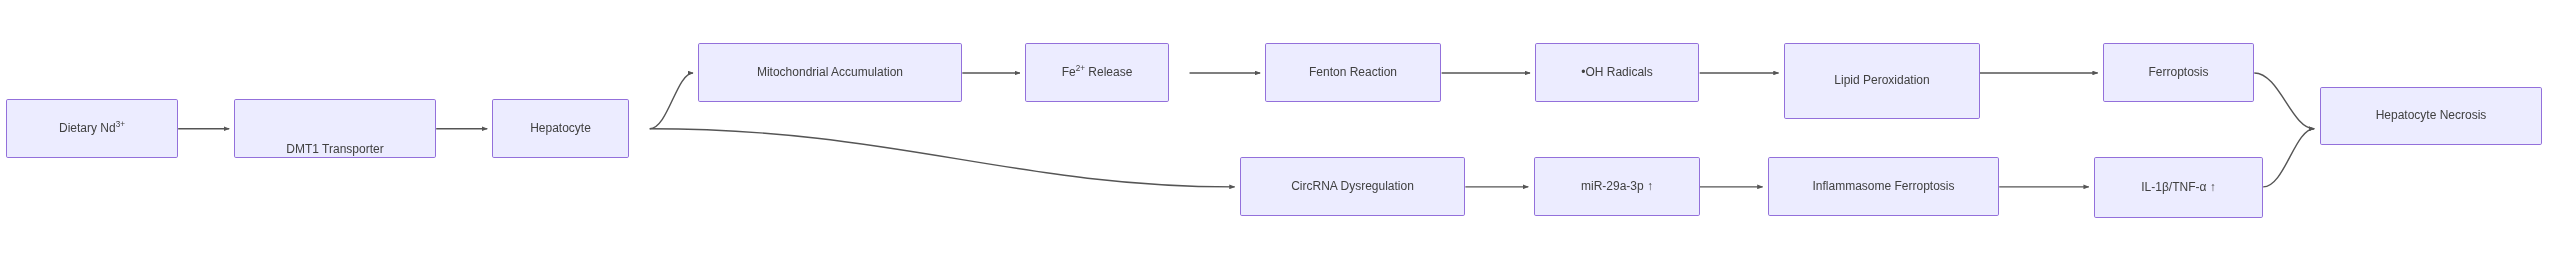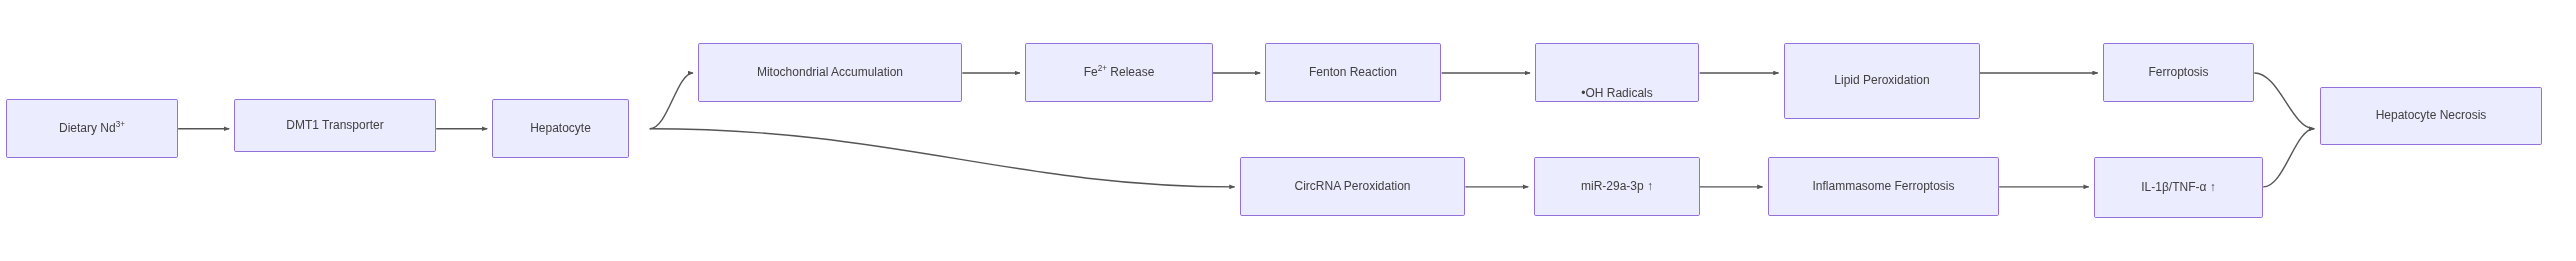--- a/index.html
+++ b/index.html
@@ -90,46 +90,46 @@
         <path d="M3370,315 L3521,315" marker-end="url(#arrow)"></path>
         <path d="M3800,123 C3842.42,123 3862.62,217 3901,217" marker-end="url(#arrow)"></path>
         <path d="M3815,315 C3851.12,315 3868.32,217 3901,217" marker-end="url(#arrow)"></path>
       </g>
   </svg>
 
   <div id="nodes">
       <div class="node" style="left: 6px; top: 99px; width: 172px; height: 59px;">
         <span>Dietary Nd<sup>3+</sup></span>
       </div>
-      <div class="node" style="left: 234px; top: 99px; width: 202px; height: 53px;">
+      <div class="node" style="left: 234px; top: 99px; width: 202px; height: 59px; align-items: flex-end;">
         <span>DMT1 Transporter</span>
       </div>
       <div class="node" style="left: 492px; top: 99px; width: 137px; height: 59px;">
         <span>Hepatocyte</span>
       </div>
       <div class="node" style="left: 698px; top: 43px; width: 264px; height: 59px;">
         <span>Mitochondrial Accumulation</span>
       </div>
-      <div class="node" style="left: 1025px; top: 43px; width: 188px; height: 59px;">
+      <div class="node" style="left: 1025px; top: 43px; width: 144px; height: 59px;">
         <span>Fe<sup>2+</sup> Release</span>
       </div>
       <div class="node" style="left: 1265px; top: 43px; width: 176px; height: 59px;">
         <span>Fenton Reaction</span>
       </div>
-      <div class="node" style="left: 1535px; top: 43px; width: 164px; height: 59px; align-items: flex-end;">
+      <div class="node" style="left: 1535px; top: 43px; width: 164px; height: 59px;">
         <span>•OH Radicals</span>
       </div>
       <div class="node" style="left: 1784px; top: 43px; width: 196px; height: 76px;">
         <span>Lipid Peroxidation</span>
       </div>
       <div class="node" style="left: 2103px; top: 43px; width: 151px; height: 59px;">
         <span>Ferroptosis</span>
       </div>
       <div class="node" style="left: 1240px; top: 157px; width: 225px; height: 59px;">
-        <span>CircRNA Peroxidation</span>
+        <span>CircRNA Dysregulation</span>
       </div>
       <div class="node" style="left: 1534px; top: 157px; width: 166px; height: 59px;">
         <span>miR-29a-3p ↑</span>
       </div>
       <div class="node" style="left: 1768px; top: 157px; width: 231px; height: 59px;">
         <span>Inflammasome Ferroptosis</span>
       </div>
       <div class="node" style="left: 2094px; top: 157px; width: 169px; height: 61px;">
         <span>IL-1β/TNF-α ↑</span>
       </div>

